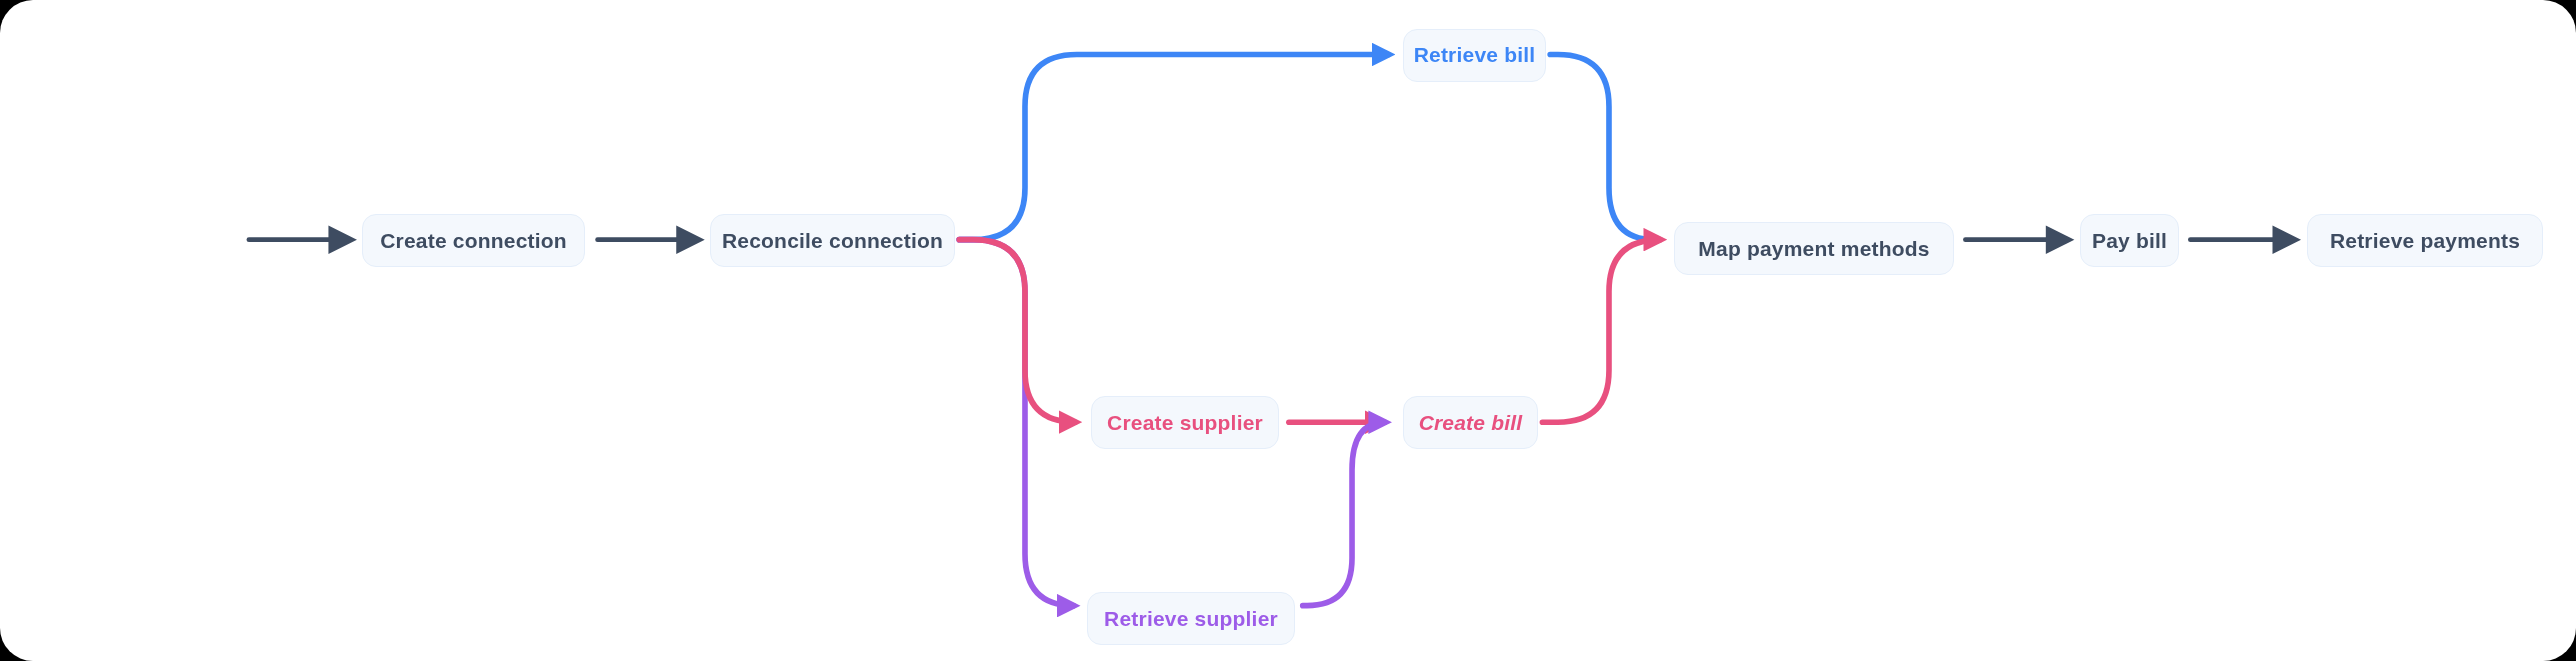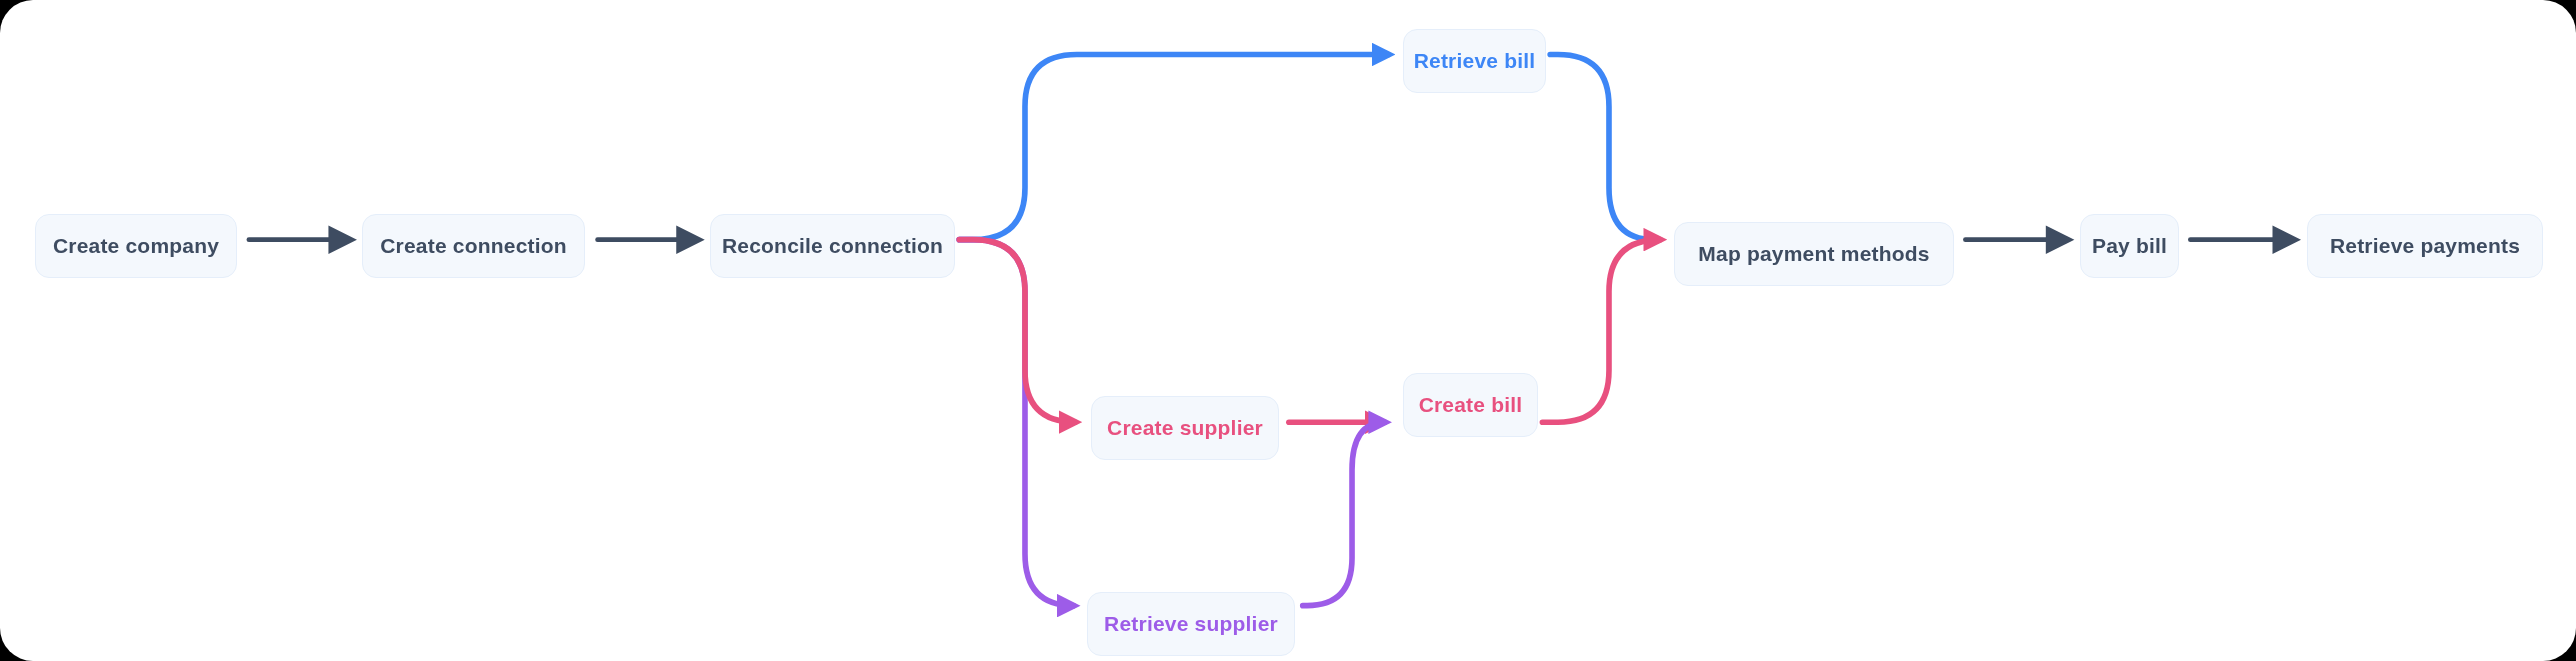--- a/index.html
+++ b/index.html
@@ -30,21 +30,21 @@
   .edge.dark   { stroke: var(--dark);   stroke-width: 5.5px; }
   .edge.blue   { stroke: var(--blue);   stroke-width: 6.5px; }
   .edge.pink   { stroke: var(--pink);   stroke-width: 6.5px; }
   .edge.purple { stroke: var(--purple); stroke-width: 6.5px; }
   .mk-dark   { fill: var(--dark); }
   .mk-blue   { fill: var(--blue); }
   .mk-pink   { fill: var(--pink); }
   .mk-purple { fill: var(--purple); }
   .node {
     position: absolute;
-    height: 64px;
+    height: 53px;
     box-sizing: border-box;
     background: var(--nodeFill, #f4f8fd);
     border: 1.7px solid var(--nodeBorder, #e5eefa);
     border-radius: 14px;
     display: flex;
     align-items: center;
     justify-content: center;
     cursor: pointer;
   }
   .node span {
@@ -57,21 +57,21 @@
   .node.blue span   { color: var(--blue); }
   .node.pink span   { color: var(--pink); }
   .node.purple span { color: var(--purple); }
 
   
   #n-create-company      { left: 35px;   top: 214px; width: 202px; }
   #n-create-connection   { left: 362px;  top: 214px; width: 223px; justify-content: center; }
   #n-authorize-connection{ left: 710px;  top: 214px; width: 245px; }
   #n-retrieve-bill       { left: 1403px; top: 28.6px;  width: 143px; }
   #n-create-supplier     { left: 1091px; top: 396px; width: 188px; }
-  #n-create-bill         { left: 1403px; top: 373px; width: 135px; }
+  #n-create-bill         { left: 1403px; top: 396px; width: 135px; font-style: italic; }
   #n-retrieve-supplier   { left: 1087px; top: 580px; width: 208px; margin-top: 12px; }
   #n-map-payment-methods { left: 1674px; top: 222px; width: 280px; }
   #n-pay-bill            { left: 2080px; top: 214px; width: 99px; }
   #n-reconcile-payments  { left: 2307px; top: 214px; width: 236px; }
 </style>
 </head>
 <body style="background: rgb(0, 0, 0);">
 
 <div id="canvas">
 
@@ -101,23 +101,20 @@
 
     <path class="edge pink" d="M1108 277 H1124 Q1184 277 1184 337 V428 Q1184 488 1242 488" marker-end="url(#arrow-pink)"></path>
     <path class="edge pink" d="M1782 488 H1800 Q1859 488 1859 428 V337 Q1859 277 1918 277" marker-end="url(#arrow-pink)"></path>
 
     <path class="edge dark" d="M287 277 H402" marker-end="url(#arrow-dark)"></path>
     <path class="edge dark" d="M690 277 H804" marker-end="url(#arrow-dark)"></path>
     <path class="edge dark" d="M2271 277 H2387" marker-end="url(#arrow-dark)"></path>
     <path class="edge dark" d="M2531 277 H2649" marker-end="url(#arrow-dark)"></path>
   </svg>
 
-  <div class="node dark" id="n-create-company">
-    <span>Create company</span>
-  </div>
   <div class="node dark" id="n-create-connection">
     <span>Create connection</span>
   </div>
   <div class="node dark" id="n-authorize-connection">
     <span>Reconcile connection</span>
   </div>
   <div class="node blue" id="n-retrieve-bill">
     <span>Retrieve bill</span>
   </div>
   <div class="node pink" id="n-create-supplier">

